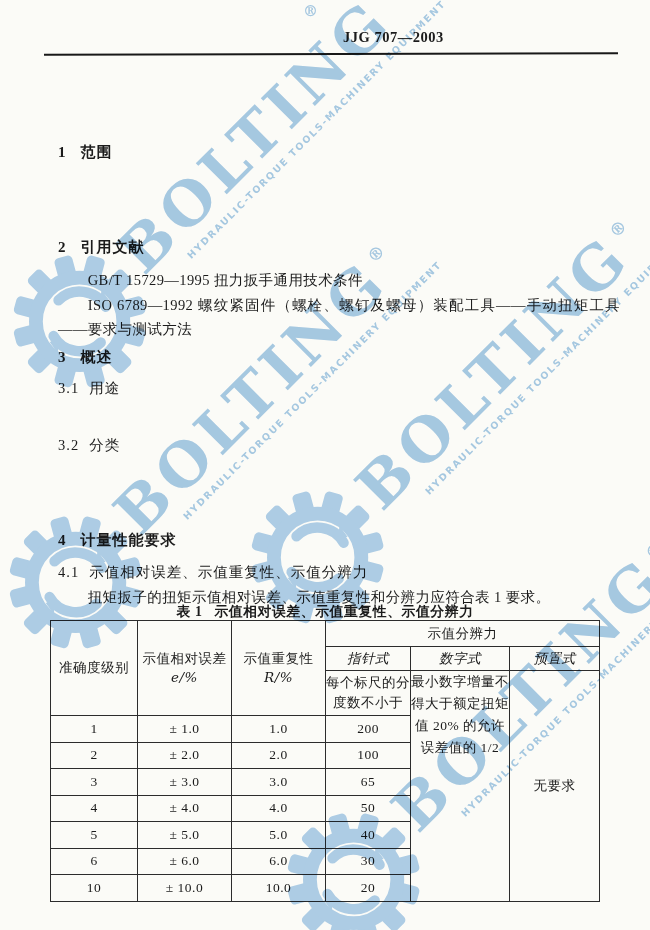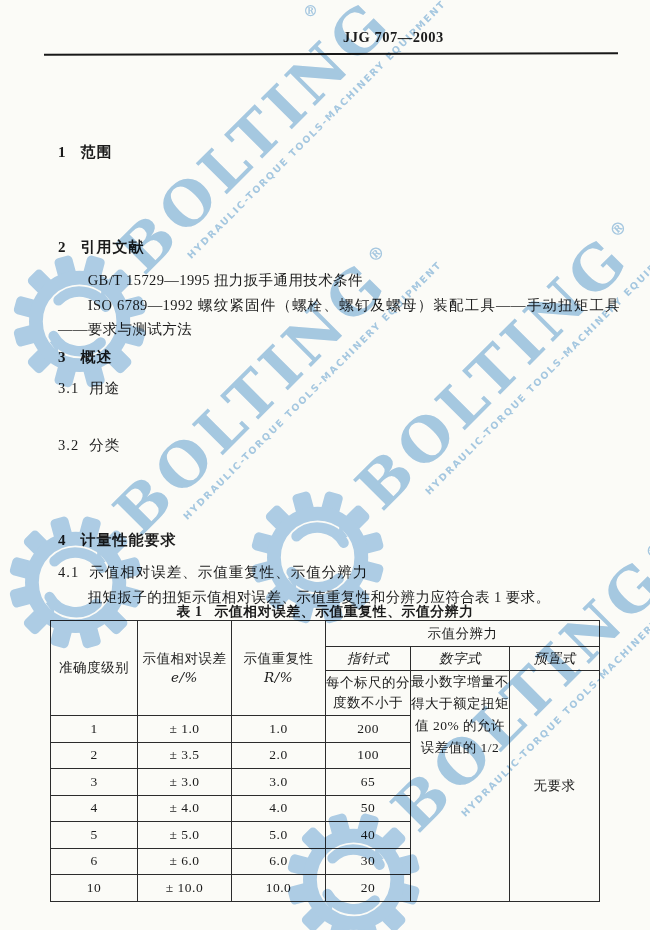--- a/index.html
+++ b/index.html
@@ -153,21 +153,21 @@
         <td class="none" rowspan="8">无要求</td>
       </tr>
       <tr class="data">
         <td>1</td>
         <td>± 1.0</td>
         <td>1.0</td>
         <td>200</td>
       </tr>
       <tr class="data">
         <td>2</td>
-        <td>± 3.5</td>
+        <td>± 2.0</td>
         <td>2.0</td>
         <td>100</td>
       </tr>
       <tr class="data">
         <td>3</td>
         <td>± 3.0</td>
         <td>3.0</td>
         <td>65</td>
       </tr>
       <tr class="data">

